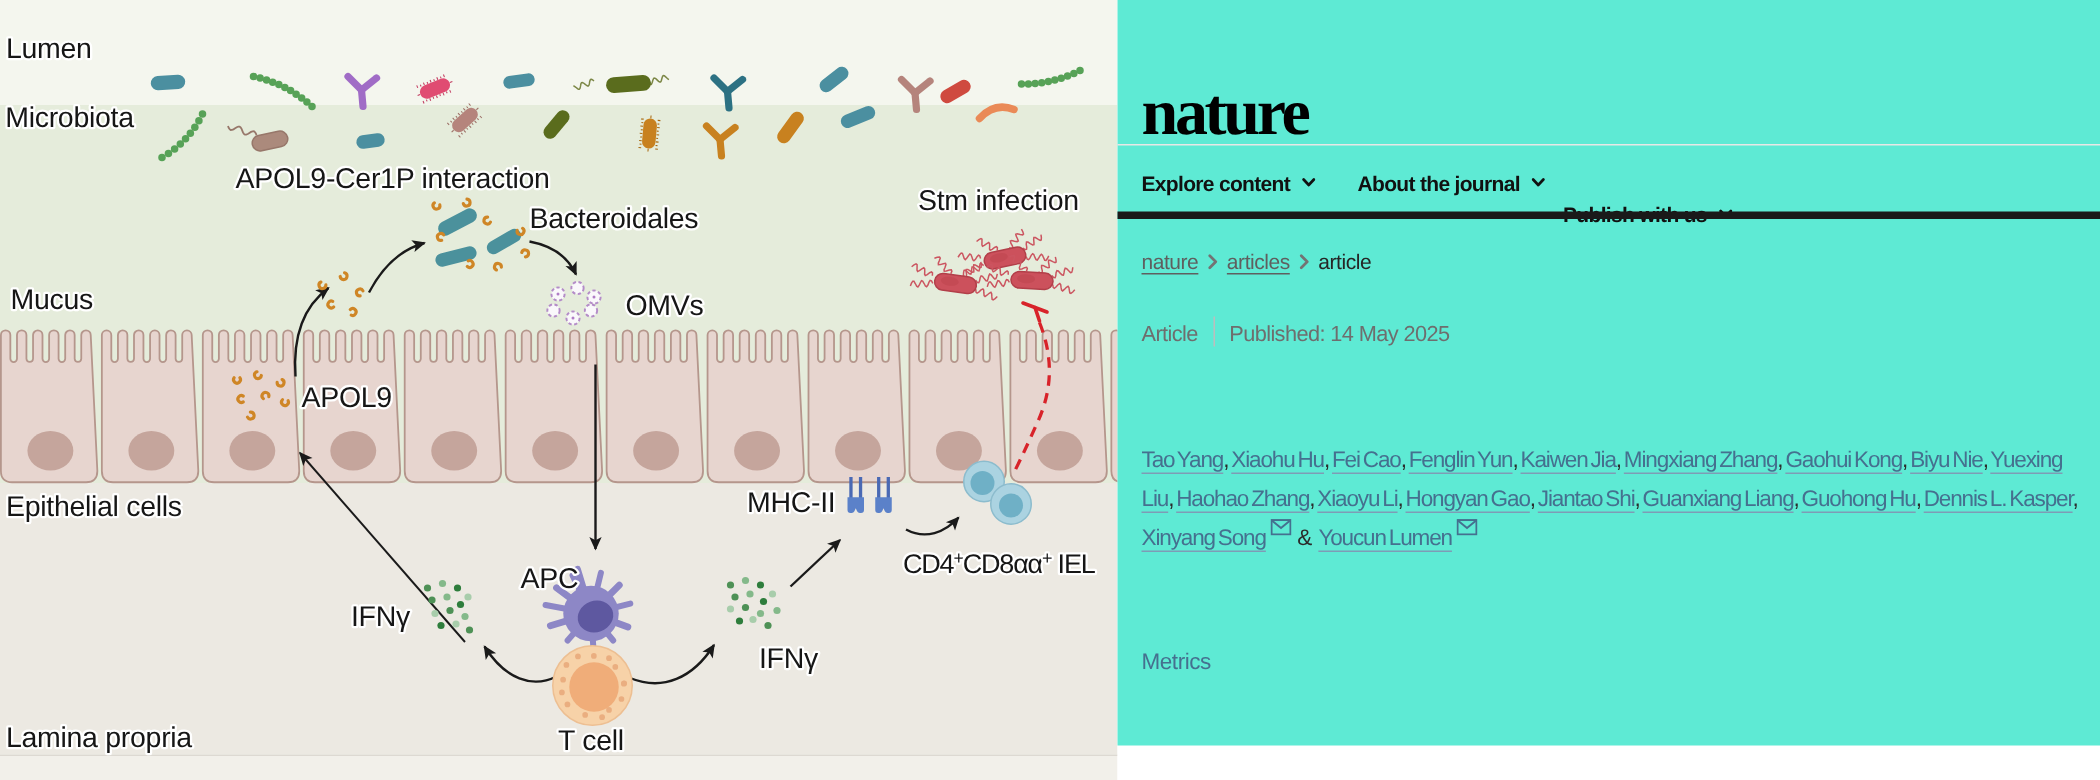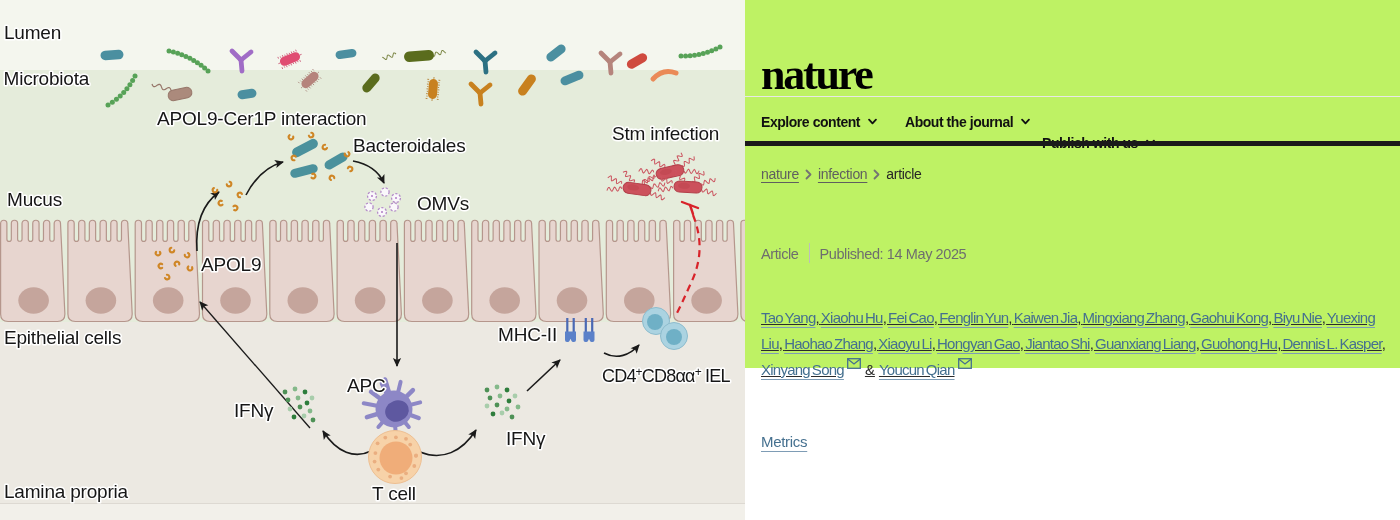--- a/index.html
+++ b/index.html
@@ -1,41 +1,41 @@
 <!DOCTYPE html>
 <html><head>
 <meta charset="utf-8">
 <style>
 html,body{margin:0;padding:0;background:#fff;}
 body{width:1400px;height:520px;overflow:hidden;font-family:"Liberation Sans",sans-serif;}
 #wrap{position:relative;width:1400px;height:520px;}
 #fig{position:absolute;left:0;top:0;width:745px;height:464px;}
-#right{position:absolute;left:745px;top:0;width:655px;height:368px;background:#bef264;}
+#right{position:absolute;left:745px;top:0;width:655px;height:497px;background:#5eead4;}
 #right .abs{position:absolute;}
 .logo{left:16px;top:53px;font:700 44px "Liberation Serif",serif;letter-spacing:-2.2px;color:#000;line-height:1;}
 .hairline{left:0;top:96px;width:655px;height:1px;background:#e8e8e6;}
 .nav{left:0;top:114px;width:655px;height:20px;font:700 14px "Liberation Sans",sans-serif;letter-spacing:-0.45px;color:#111;white-space:nowrap;}
 .nav span.item{position:absolute;}
 
 .chev{display:inline-block;width:9px;height:9px;margin-left:8px;position:relative;top:-1px;}
 .blackbar{left:0;top:141px;width:655px;height:5px;background:#1a1a1a;}
 .crumbs{left:16px;top:166px;font:400 14px "Liberation Sans",sans-serif;letter-spacing:-0.3px;color:#5f5f5f;}
 .crumbs a{color:#5f5f5f;text-decoration:underline;text-underline-offset:3px;text-decoration-thickness:1px;}
 .crumbs .last{color:#262626;}
 .crumbs .sep{display:inline-block;margin:0 6px;position:relative;top:1px;}
-.pub{left:16px;top:211px;font:400 14.5px "Liberation Sans",sans-serif;letter-spacing:-0.4px;color:#6e6e6e;margin-top:32px;}
+.pub{left:16px;top:211px;font:400 14.5px "Liberation Sans",sans-serif;letter-spacing:-0.4px;color:#6e6e6e;}
 .pub .vbar{display:inline-block;width:1px;height:20px;background:#bdbdbd;margin:0 10px;vertical-align:-4px;}
 .title{left:16px;top:231px;width:640px;font:700 30px "Liberation Serif",serif;letter-spacing:-1.5px;color:#1c1c1c;line-height:32px;}
-.authors{left:16px;top:305px;width:640px;font:400 15px "Liberation Sans",sans-serif;letter-spacing:-0.75px;word-spacing:-1.5px;color:#2b2b2b;line-height:26px;text-decoration:underline;}
+.authors{left:16px;top:294px;width:640px;font:400 15px "Liberation Sans",sans-serif;letter-spacing:-0.75px;word-spacing:-1.5px;color:#2b2b2b;line-height:26px;}
 .authors a{color:#45708f;text-decoration:underline;text-underline-offset:3.5px;text-decoration-thickness:1px;text-decoration-color:#7e9cb5;}
 .cite{left:16px;top:399px;font:400 15px "Liberation Sans",sans-serif;letter-spacing:-0.3px;color:#2b2b2b;}
 .cite a{color:#45708f;text-decoration:underline;text-underline-offset:3.5px;text-decoration-thickness:1px;text-decoration-color:#7e9cb5;}
 .cite .vbar{display:inline-block;width:1px;height:20px;background:#bdbdbd;margin:0 10px;vertical-align:-4px;}
 .metrics{left:16px;top:433px;font:400 15px "Liberation Sans",sans-serif;letter-spacing:-0.3px;}
-.metrics a{color:#45708f;text-decoration:underline;text-underline-offset:3.5px;text-decoration-thickness:1px;text-decoration-color:#7e9cb5;}
+.metrics a{color:#45708f;text-underline-offset:3.5px;text-decoration-thickness:1px;text-decoration-color:#7e9cb5;}
 .env{position:relative;top:-6px;margin-left:3px;}
 </style>
 </head>
 <body>
 <div id="wrap">
 <div id="fig">
 <svg width="745" height="520" viewBox="0 0 745 520">
 <defs>
 <marker id="ah" markerUnits="userSpaceOnUse" markerWidth="11" markerHeight="10" refX="8.5" refY="4.5" orient="auto">
   <path d="M0.5,0.4 L9.5,4.5 L0.5,8.6 L2.6,4.5 Z" fill="#1a1a1a"></path>
@@ -428,26 +428,26 @@
     <span class="item" style="left:160px;">About the journal<svg class="chev" viewBox="0 0 10 10">
             <path d="M1.2,3 L5,7 L8.8,3" fill="none" stroke="#111" stroke-width="2" stroke-linecap="round" stroke-linejoin="round"></path>
           </svg></span>
     <span class="item" style="left:297px;margin-top:21px;">Publish with us<svg class="chev" viewBox="0 0 10 10">
             <path d="M1.2,3 L5,7 L8.8,3" fill="none" stroke="#111" stroke-width="2" stroke-linecap="round" stroke-linejoin="round"></path>
           </svg></span>
   </div>
   <div class="abs blackbar"></div>
   <div class="abs crumbs"><a>nature</a><svg class="sep" width="7" height="11" viewBox="0 0 7 11">
           <path d="M1.5,1.5 L5.5,5.5 L1.5,9.5" fill="none" stroke="#737373" stroke-width="1.8" stroke-linecap="round" stroke-linejoin="round"></path>
-        </svg><a>infection</a><svg class="sep" width="7" height="11" viewBox="0 0 7 11">
+        </svg><a>articles</a><svg class="sep" width="7" height="11" viewBox="0 0 7 11">
           <path d="M1.5,1.5 L5.5,5.5 L1.5,9.5" fill="none" stroke="#737373" stroke-width="1.8" stroke-linecap="round" stroke-linejoin="round"></path>
         </svg><span class="last">article</span></div>
   <div class="abs pub">Article<span class="vbar"></span>Published: 14 May 2025</div>
   <div class="abs authors"><a>Tao Yang</a>, <a>Xiaohu Hu</a>, <a>Fei Cao</a>, <a>Fenglin Yun</a>, <a>Kaiwen Jia</a>, <a>Mingxiang Zhang</a>, <a>Gaohui Kong</a>, <a>Biyu Nie</a>, <a>Yuexing</a><br><a>Liu</a>, <a>Haohao Zhang</a>, <a>Xiaoyu Li</a>, <a>Hongyan Gao</a>, <a>Jiantao Shi</a>, <a>Guanxiang Liang</a>, <a>Guohong Hu</a>, <a>Dennis L. Kasper</a>,<br><a>Xinyang Song</a><svg class="env" width="14" height="11" viewBox="0 0 14 11">
           <rect x="0.7" y="0.7" width="12.6" height="9.6" fill="none" stroke="#45708f" stroke-width="1.3"></rect>
           <path d="M0.7,0.9 L7,6 L13.3,0.9" fill="none" stroke="#45708f" stroke-width="1.3"></path>
-        </svg><span style="letter-spacing:0;word-spacing:0;margin:0 4px;">&amp;</span><a>Youcun Qian</a><svg class="env" width="14" height="11" viewBox="0 0 14 11">
+        </svg><span style="letter-spacing:0;word-spacing:0;margin:0 4px;">&amp;</span><a>Youcun Lumen</a><svg class="env" width="14" height="11" viewBox="0 0 14 11">
           <rect x="0.7" y="0.7" width="12.6" height="9.6" fill="none" stroke="#45708f" stroke-width="1.3"></rect>
           <path d="M0.7,0.9 L7,6 L13.3,0.9" fill="none" stroke="#45708f" stroke-width="1.3"></path>
         </svg></div>
   <div class="abs metrics"><a>Metrics</a></div>
 </div>
 </div>
 
 </body></html>

